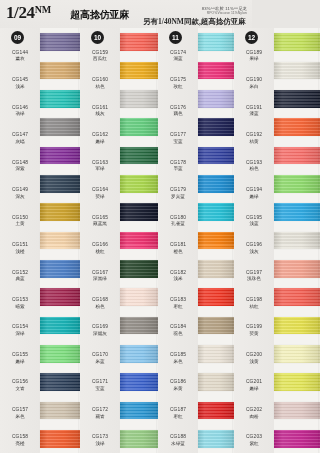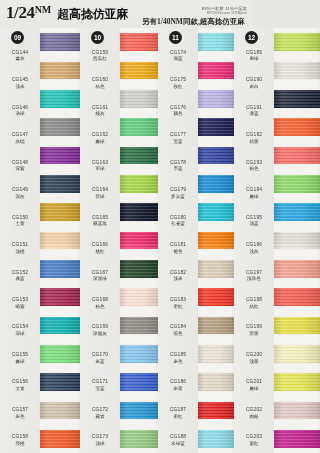--- a/index.html
+++ b/index.html
@@ -41,24 +41,24 @@
     font-size: 10px;
     font-weight: 700;
     color: #1b1b1b;
     vertical-align: super;
     position: relative;
     top: -5px;
     margin-left: 0px;
   }
   .t-main {
     font-family: Liberation Mono, monospace;
-    font-size: 12px;
+    font-size: 10px;
     font-weight: 700;
     color: #141414;
-    margin-left: 6px;
+    margin-left: 19px;
     letter-spacing: -0.2px;
   }
   .t-note {
     font-family: "Liberation Serif", serif;
     font-size: 7.5px;
     font-weight: 700;
     color: #2a2a2a;
     margin-left: 14px;
     position: relative;
     top: 6px;

